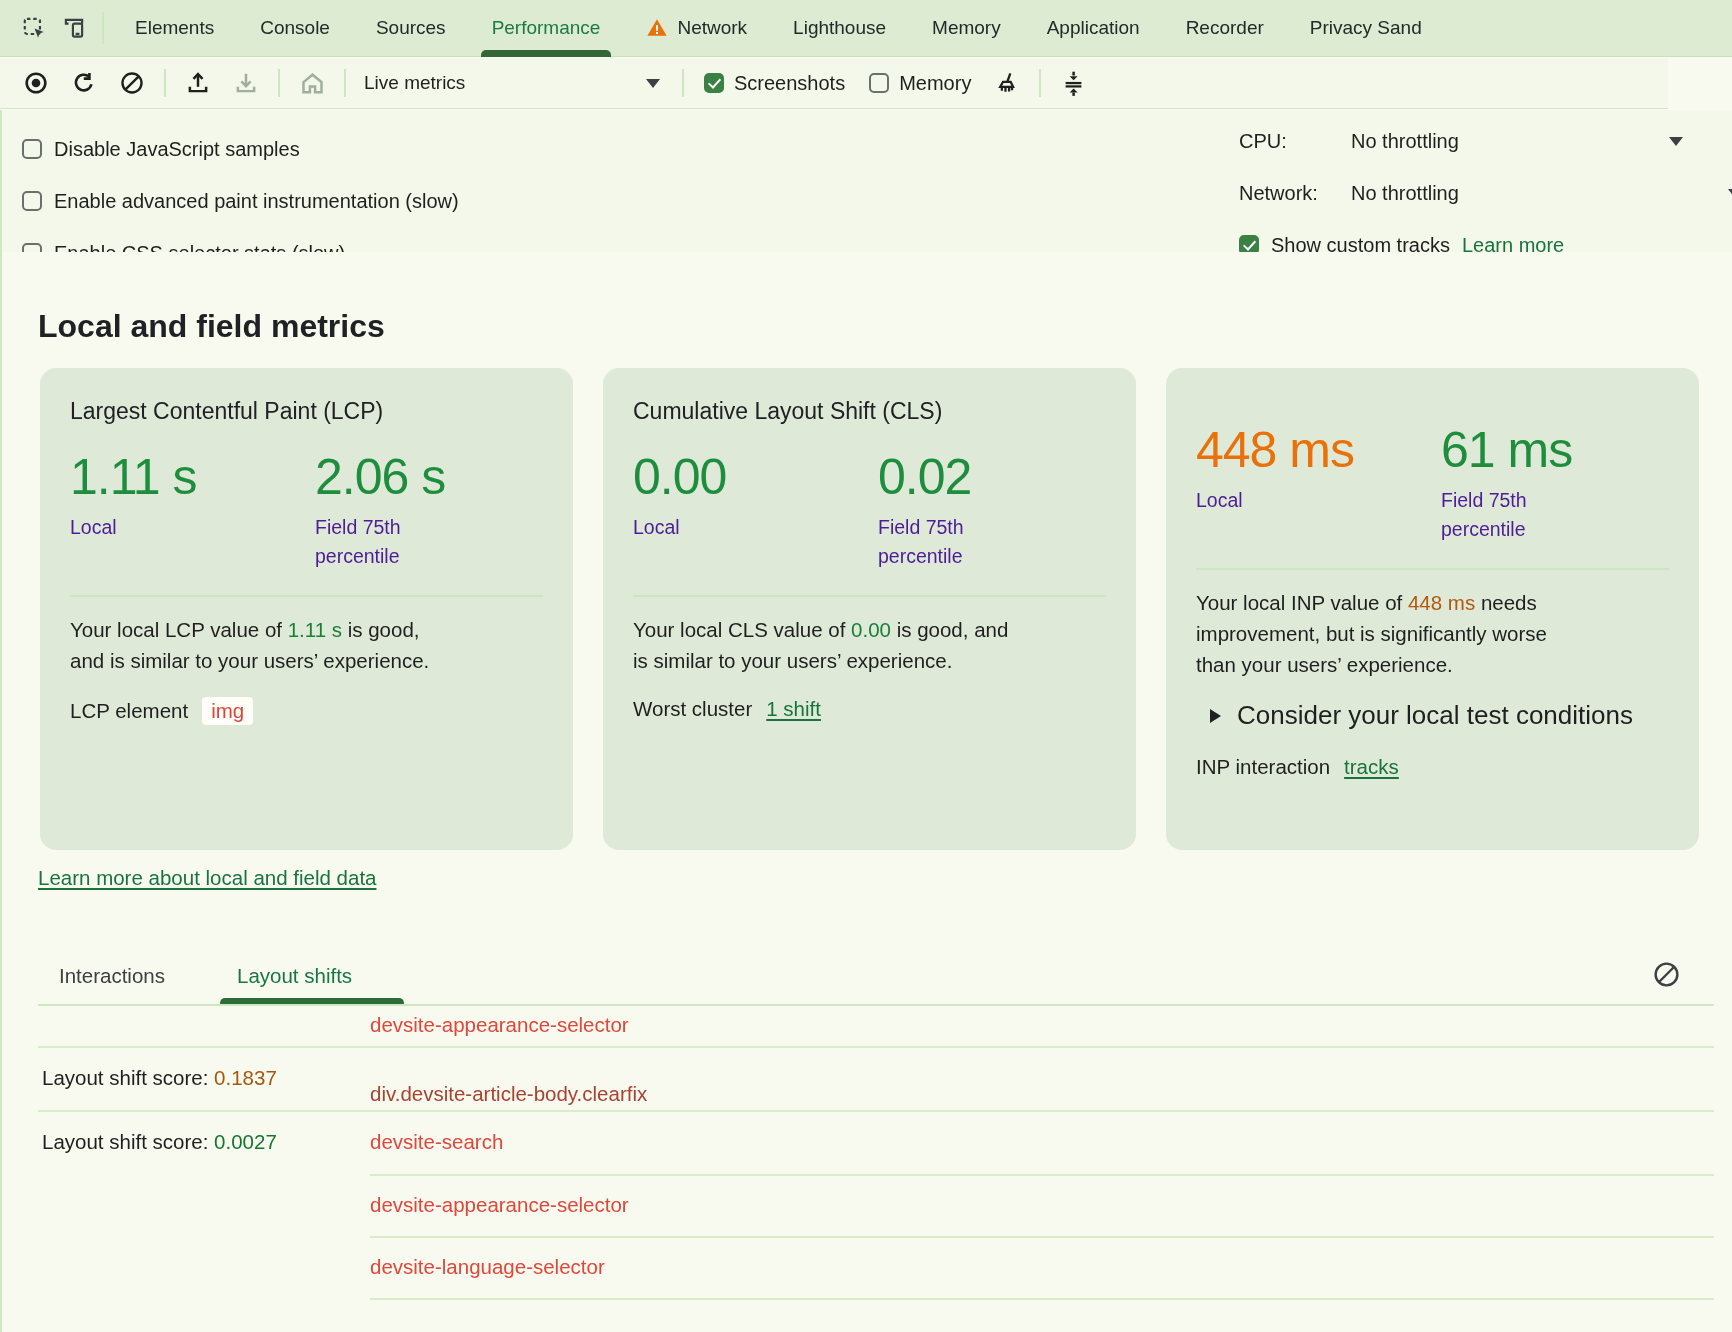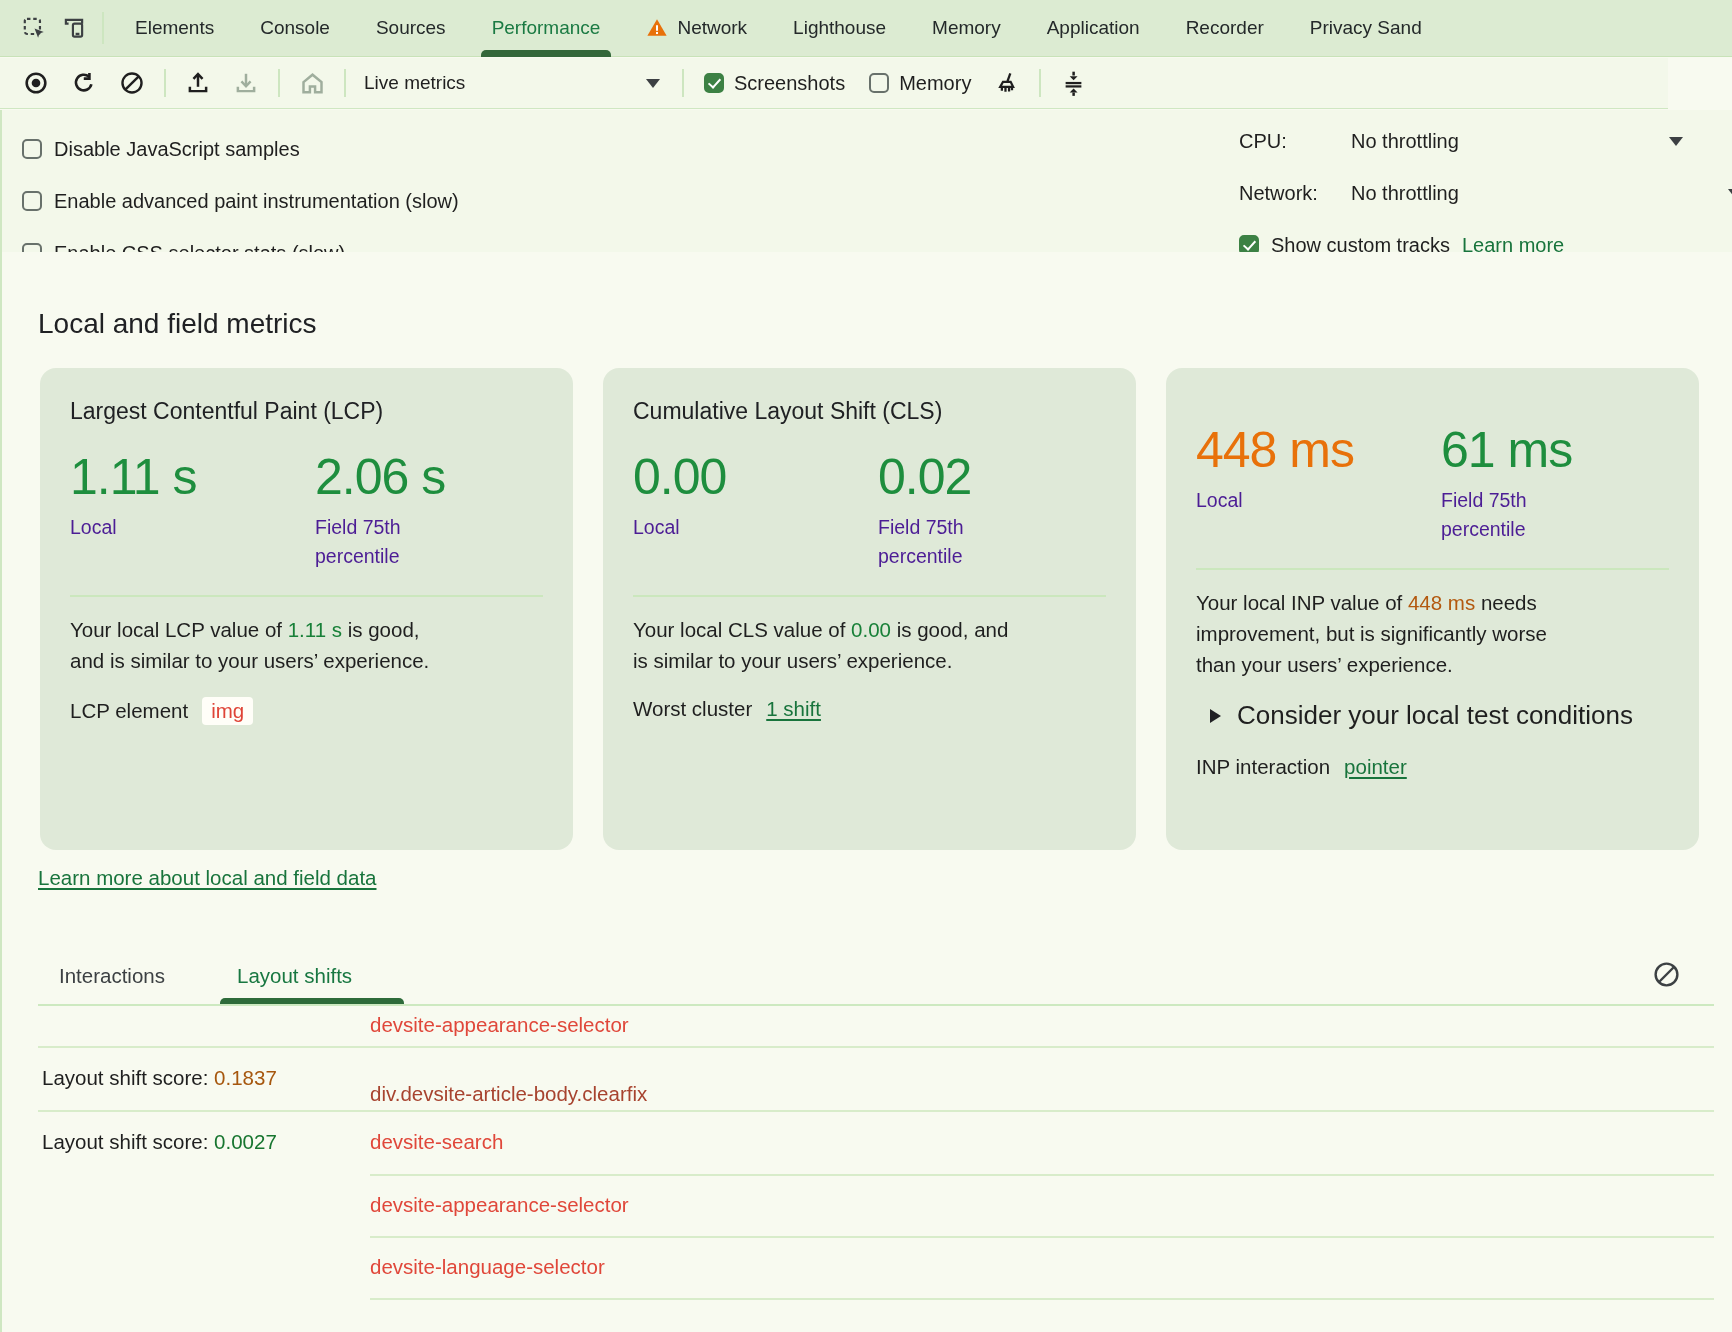--- a/index.html
+++ b/index.html
@@ -35,21 +35,21 @@
   .settings{position:absolute;left:0;top:110px;width:1732px;height:180px;background:#f3f8ea;
     border-bottom:1px solid #cfe7c2;border-left:2px solid #cfe7c2;box-sizing:border-box;}
   .setrow{position:absolute;display:flex;align-items:center;gap:12px;font-size:20px;height:30px;}
   .throttle{position:absolute;display:flex;align-items:center;font-size:20px;height:30px;width:470px;}
   .throttle .tlabel{width:90px;}
   .throttle .tvalue{margin-left:22px;flex:1;}
   .link-green{color:#18743c;text-decoration:underline;text-underline-offset:3px;text-decoration-thickness:1.5px;}
   
   .main{position:absolute;left:0;top:252px;width:1732px;height:1080px;background:#f8faf0;
     border-left:2px solid #cfe7c2;box-sizing:border-box;}
-  .h1{position:absolute;left:36px;top:56px;font-size:28px;font-weight:400;color:#202124;}
+  .h1{position:absolute;left:36px;top:56px;font-size:32px;font-weight:700;color:#202124;}
   .cards{position:absolute;left:38px;top:116px;display:flex;gap:30px;}
   .card{width:533px;height:482px;background:#dfe9d8;border-radius:16px;box-sizing:border-box;padding:30px 30px 0 30px;}
   .card-title{font-size:23px;font-weight:500;color:#202124;}
   .vals{display:flex;margin-top:26px;}
   .col1{width:245px;flex:0 0 auto;}
   .bigval{font-size:50px;line-height:1.05;letter-spacing:-1px;white-space:nowrap;}
   .good{color:#1e8e3e;}
   .warnbig{color:#e8710a;}
   .collabel{font-size:19.5px;color:#4c1d95;margin-top:9px;line-height:1.5;max-width:118px;}
   .carddiv{height:2px;background:#cbe7bd;margin-top:24px;}
@@ -327,21 +327,21 @@
         <div class="carddiv"></div>
         <div class="desc"><span>Your local INP value of </span><span class="inline-warn">448 ms</span><span> needs
 improvement, but is significantly worse
 than your users’ experience.</span></div>
         <div class="disclosure">
           <span class="tri-right"></span>
           <span>Consider your local test conditions</span>
         </div>
         <div class="cfoot" style="margin-top:24px;">
           <span class="flabel" style="font-weight:400;">INP interaction</span>
-          <a class="link-green">pointer</a>
+          <a class="link-green">tracks</a>
         </div>
       </div>
     </div>
 
     <div class="learnmore-row">
       <a class="link-green">Learn more about local and field data</a>
     </div>
 
     <div class="ptabs">
       <div class="ptab" style="left:57px;">Interactions</div>

